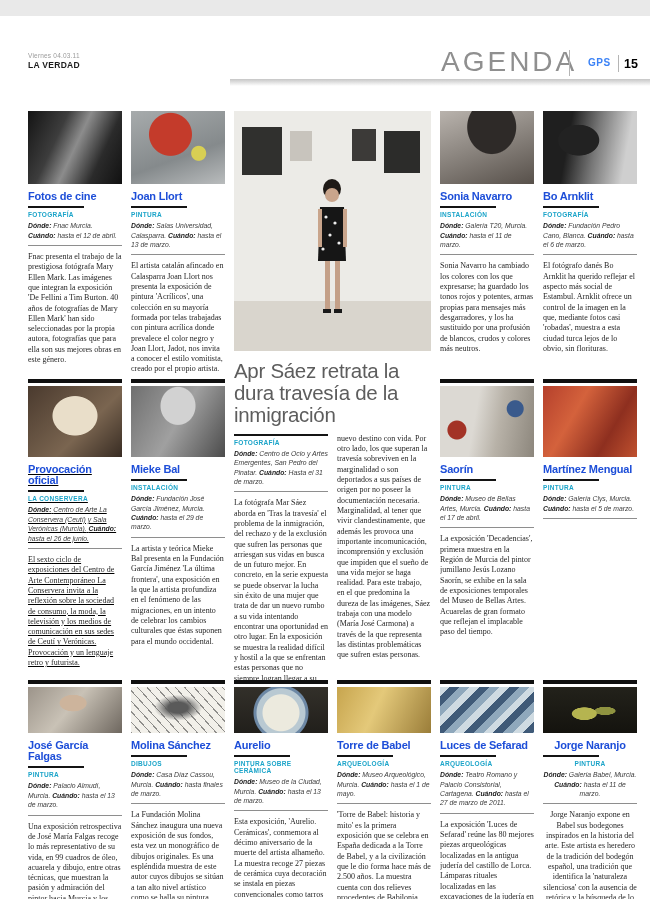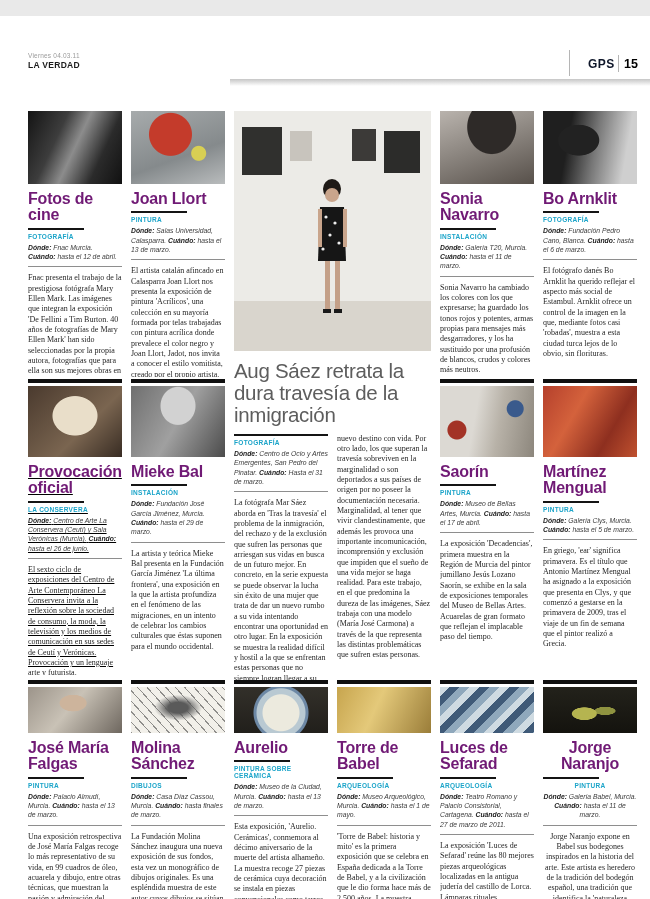--- a/index.html
+++ b/index.html
@@ -3,31 +3,31 @@
 <meta charset="utf-8">
 <style>
   html,body{margin:0;padding:0;background:#e9e9e9;}
   .page{position:relative;width:650px;height:899px;background:#fff;overflow:hidden;
         font-family:"Liberation Sans",sans-serif;margin:16px auto;}
   
   .hdr-date{position:absolute;left:28px;top:36px;font-size:6.5px;color:#9a9a9a;letter-spacing:.2px;}
   .hdr-brand{position:absolute;left:28px;top:44px;font-size:8.5px;font-weight:bold;color:#1c1c1c;letter-spacing:.3px;}
   .hdr-section{position:absolute;left:441px;top:30px;font-size:28px;color:#8f8f8f;letter-spacing:3px;font-weight:normal;}
   .hdr-div1{position:absolute;left:569px;top:34px;height:26px;border-left:1px solid #b5b5b5;}
-  .hdr-gps{position:absolute;left:588px;top:41px;font-size:12px;font-weight:bold;color:#0f172a;letter-spacing:.5px;}
+  .hdr-gps{position:absolute;left:588px;top:41px;font-size:10px;font-weight:bold;color:#3b82f6;letter-spacing:.5px;}
   .hdr-div2{position:absolute;left:618px;top:39px;height:17px;border-left:1px solid #b5b5b5;}
   .hdr-page{position:absolute;left:624px;top:41px;font-size:12.5px;font-weight:bold;color:#000000;}
   .hdr-shadow{position:absolute;left:230px;top:63px;width:420px;height:7px;
               background:linear-gradient(#c6c6c6,rgba(255,255,255,0));}
   
   .art{position:absolute;width:94px;overflow:hidden;}
   .bar{width:94px;height:4px;background:#101010;margin-bottom:3px;}
   .photo{width:94px;position:relative;}
   .ph1{height:73px}.ph2{height:71px}.ph3{height:46px}
-  .title{font-size:16px;font-weight:bold;color:#701a75;margin-top:7px;line-height:1.02;letter-spacing:-.2px;}
+  .title{font-size:11px;font-weight:bold;color:#1d4ed8;margin-top:7px;line-height:1.02;letter-spacing:-.2px;}
   .trule{width:56px;border-top:2px solid #141414;margin:4px 0 3px;}
   .cat{font-size:6.5px;font-weight:bold;color:#1ba4c9;letter-spacing:.3px;margin:1px 0 3px;}
   .meta{font-size:6.8px;font-style:italic;color:#3a3a3a;line-height:1.38;}
   .meta b{color:#1c1c1c;}
   .mhr{border:none;border-top:1px solid #8e8e8e;margin:5px 0 6px;}
   .body{font-family:"Liberation Serif","DejaVu Serif",serif;font-size:8px;line-height:1.29;color:#262626;}
   
   .feature{position:absolute;left:234px;top:95px;width:197px;height:566px;}
   .f-photo{width:197px;height:240px;position:relative;background:#ecebe7;}
   .f-title{font-size:20.5px;color:#5d5d5d;line-height:1.07;margin-top:9px;letter-spacing:-.3px;}
@@ -63,20 +63,21 @@
              radial-gradient(ellipse at 66% 52%,#8f9340 0 10px,rgba(0,0,0,0) 11px),
              linear-gradient(#23221b,#14130e);}
 </style>
 </head>
 <body>
 
 <div class="page">
 
   <div class="hdr-date">Viernes 04.03.11</div>
   <div class="hdr-brand">LA VERDAD</div>
+  <div class="hdr-section">AGENDA</div>
   <div class="hdr-div1"></div>
   <div class="hdr-gps">GPS</div>
   <div class="hdr-div2"></div>
   <div class="hdr-page">15</div>
   <div class="hdr-shadow"></div>
 
   <div class="art" style="left:28px;top:95px;height:266px;">
     <div class="photo ph1 p-mark"></div>
     <div class="title">Fotos de cine</div>
     <div class="trule"></div>
@@ -134,21 +135,21 @@
           <circle cx="105" cy="132" r="1.6" fill="#eee"></circle>
         <circle cx="89" cy="138" r="1.6" fill="#eee"></circle>
         <rect x="84" y="98" width="4" height="38" fill="#c9a58c"></rect>
         <rect x="109" y="98" width="4" height="38" fill="#c9a58c"></rect>
         <rect x="91" y="150" width="5" height="48" fill="#c4a088"></rect>
         <rect x="101" y="150" width="5" height="48" fill="#c4a088"></rect>
         <rect x="89" y="198" width="8" height="4" fill="#1a1a1a"></rect>
         <rect x="100" y="198" width="8" height="4" fill="#1a1a1a"></rect>
       </svg>
     </div>
-    <div class="f-title">Aug Sáez retrata la dura travesía de la inmigración</div>
+    <div class="f-title">Apr Sáez retrata la dura travesía de la inmigración</div>
     <div class="f-cols">
       <div class="f-col">
         <div class="f-rule"></div>
         <div class="cat">FOTOGRAFÍA</div>
         <div class="meta"><b>Dónde:</b> <span>Centro de Ocio y Artes Emergentes, San Pedro del Pinatar.</span> <b>Cuándo:</b> <span>Hasta el 31 de marzo.</span></div>
         <hr class="mhr">
         <div class="body">La fotógrafa Mar Sáez aborda en 'Tras la travesía' el problema de la inmigración, del rechazo y de la exclusión que sufren las personas que arriesgan sus vidas en busca de un futuro mejor. En concreto, en la serie expuesta se puede observar la lucha sin éxito de una mujer que trata de dar un nuevo rumbo a su vida intentando encontrar una oportunidad en otro lugar. En la exposición se muestra la realidad difícil y hostil a la que se enfrentan estas personas que no siempre logran llegar a su</div>
       </div>
       <div class="f-col">
         <div class="body">nuevo destino con vida. Por otro lado, los que superan la travesía sobreviven en la marginalidad o son deportados a sus países de origen por no poseer la documentación necesaria. Marginalidad, al tener que vivir clandestinamente, que además les provoca una importante incomunicación, incomprensión y exclusión que impiden que el sueño de una vida mejor se haga realidad. Para este trabajo, en el que predomina la dureza de las imágenes, Sáez trabaja con una modelo (María José Carmona) a través de la que representa las distintas problemáticas que sufren estas personas.</div>
@@ -157,21 +158,21 @@
   </div>
 
   <div class="art" style="left:28px;top:363px;height:296px;text-decoration:underline;">
     <div class="bar"></div>
     <div class="photo ph2 p-conservera"></div>
     <div class="title">Provocación oficial</div>
     <div class="trule"></div>
     <div class="cat">LA CONSERVERA</div>
     <div class="meta"><b>Dónde:</b> <span>Centro de Arte La Conservera (Ceutí) y Sala Verónicas (Murcia).</span> <b>Cuándo:</b> <span>hasta el 26 de junio.</span></div>
     <hr class="mhr">
-    <div class="body">El sexto ciclo de exposiciones del Centro de Arte Contemporáneo La Conservera invita a la reflexión sobre la sociedad de consumo, la moda, la televisión y los medios de comunicación en sus sedes de Ceutí y Verónicas. Provocación y un lenguaje arte y futurista.</div>
+    <div class="body">El sexto ciclo de exposiciones del Centro de Arte Contemporáneo La Conservera invita a la reflexión sobre la sociedad de consumo, la moda, la televisión y los medios de comunicación en sus sedes de Ceutí y Verónicas. Provocación y un lenguaje retro y futurista.</div>
   </div>
 
   <div class="art" style="left:440px;top:363px;height:296px;">
     <div class="bar"></div>
     <div class="photo ph2 p-saorin"></div>
     <div class="title">Saorín</div>
     <div class="trule"></div>
     <div class="cat">PINTURA</div>
     <div class="meta"><b>Dónde:</b> <span>Museo de Bellas Artes, Murcia.</span> <b>Cuándo:</b> <span>hasta el 17 de abril.</span></div>
     <hr class="mhr">
@@ -190,27 +191,26 @@
   </div>
 
   <div class="art" style="left:543px;top:363px;height:296px;">
     <div class="bar"></div>
     <div class="photo ph2 p-mengual"></div>
     <div class="title">Martínez Mengual</div>
     <div class="trule"></div>
     <div class="cat">PINTURA</div>
     <div class="meta"><b>Dónde:</b> <span>Galería Clys, Murcia.</span> <b>Cuándo:</b> <span>hasta el 5 de marzo.</span></div>
     <hr class="mhr">
-    <div class="body">En griego, 'ear' significa primavera. Es el título que Antonio Martínez Mengual ha asignado a la exposición que presenta en Clys, y que comenzó a gestarse en la primavera de 2009, tras el viaje de un fin de semana que el pintor realizó a Grecia.</div>
   </div>
 
   <div class="art" style="left:28px;top:664px;height:235px;">
     <div class="bar"></div>
     <div class="photo ph3 p-falgas"></div>
-    <div class="title">José María Falgas</div>
+    <div class="title">José García Falgas</div>
     <div class="trule"></div>
     <div class="cat">PINTURA</div>
     <div class="meta"><b>Dónde:</b> <span>Palacio Almudí, Murcia.</span> <b>Cuándo:</b> <span>hasta el 13 de marzo.</span></div>
     <hr class="mhr">
     <div class="body">Una exposición retrospectiva de José María Falgas recoge lo más representativo de su vida, en 99 cuadros de óleo, acuarela y dibujo, entre otras técnicas, que muestran la pasión y admiración del pintor hacia Murcia y los murcianos.</div>
   </div>
 
   <div class="art" style="left:131px;top:664px;height:235px;">
     <div class="bar"></div>
     <div class="photo ph3 p-molina"></div>

